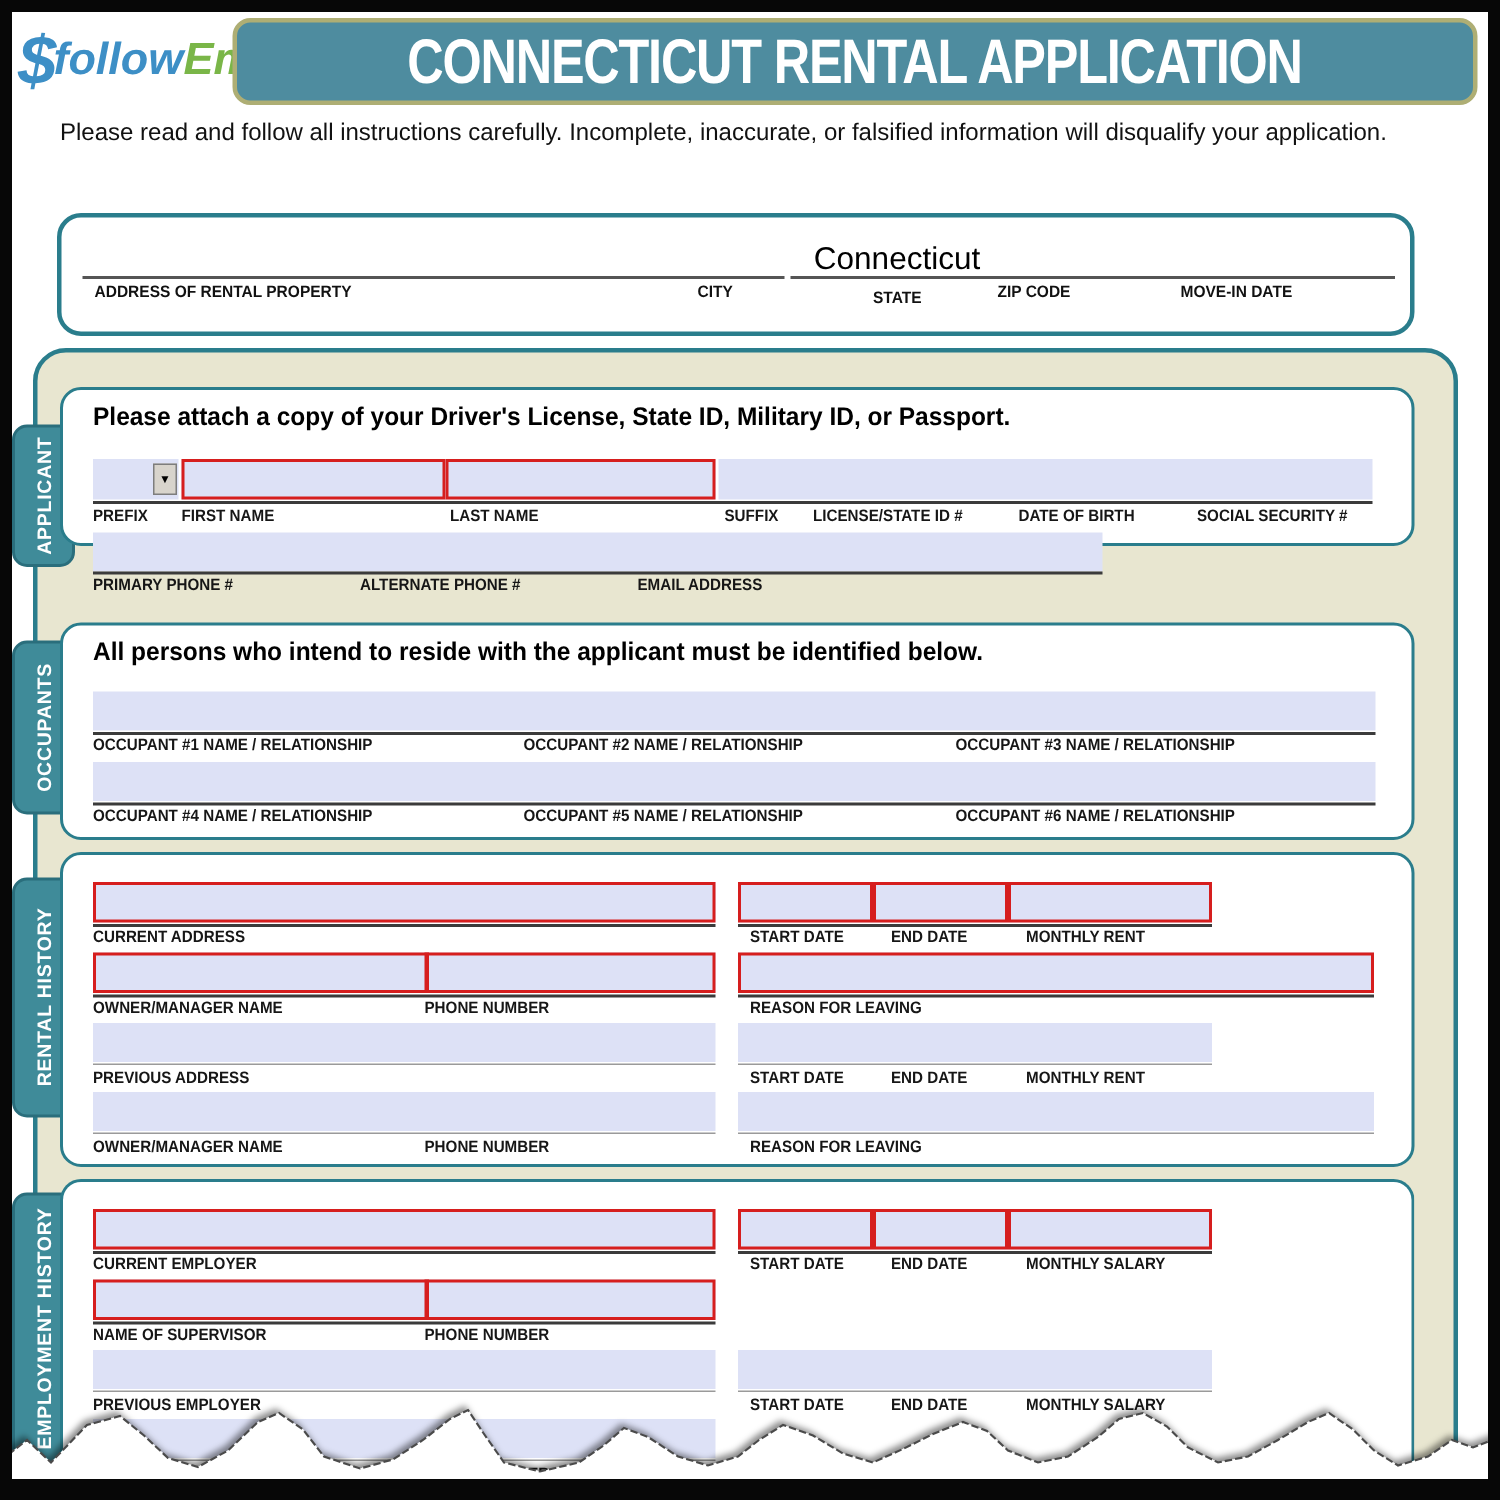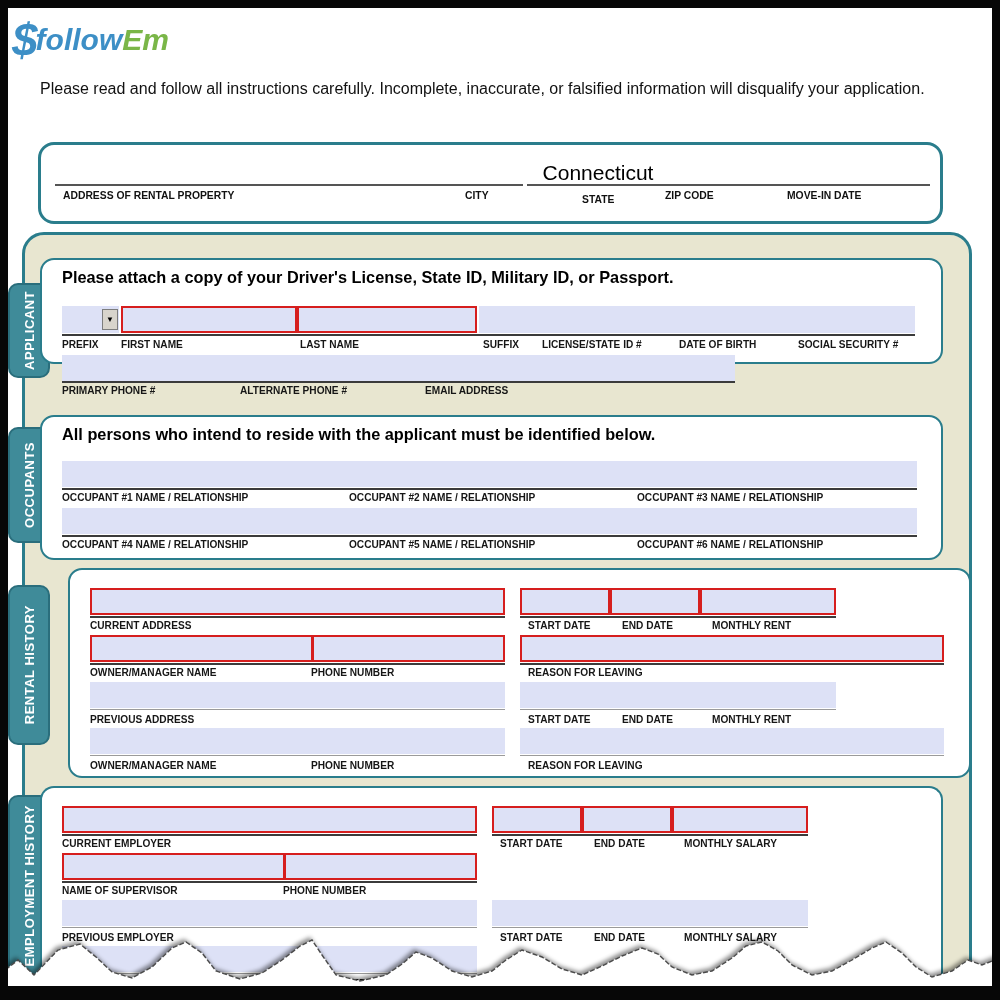--- a/index.html
+++ b/index.html
@@ -42,21 +42,21 @@
   .tab span{writing-mode:vertical-rl;transform:rotate(180deg);color:#fff;font-weight:bold;font-size:13px;letter-spacing:.5px;white-space:nowrap;}
   .tab-applicant{top:283px;height:95px;}
   .tab-occupants{top:427px;height:116px;}
   .tab-rental{top:585px;height:160px;}
   .tab-employment{top:795px;height:182px;}
 
   
   .panel{position:absolute;left:40px;width:903px;background:#fff;border:2px solid #2a7d8c;border-radius:14px;z-index:3;box-sizing:border-box;}
   .panel-applicant{top:258px;height:106px;}
   .panel-occupants{top:415px;height:145px;}
-  .panel-rental{top:568px;height:210px;margin-left:28px;}
+  .panel-rental{top:568px;height:210px;}
   .panel-employment{top:786px;height:214px;border-bottom:none;border-bottom-left-radius:0;border-bottom-right-radius:0;}
 
   .heading{position:absolute;left:20px;top:8px;font-size:17px;font-weight:bold;color:#000;white-space:nowrap;transform:scaleX(.96);transform-origin:0 50%;}
 
   .field{position:absolute;background:#dde1f6;box-sizing:border-box;}
   .field.red{border:2px solid #d61e1e;}
   .split-div{position:absolute;top:-2px;bottom:-2px;width:3px;background:#d61e1e;}
   .uline{position:absolute;height:2px;background:#3b3b3b;}
   .uline.gray{height:1px;background:#9a9a9a;}
   .lbl{position:absolute;font-size:11px;font-weight:bold;color:#161616;white-space:nowrap;transform:scaleX(.92);transform-origin:0 50%;}
@@ -73,20 +73,23 @@
 <body>
 
 <div class="page">
 
   <div class="logo">
     <span class="dollar">$</span>
       <span class="blue">follow</span>
       <span class="green">Em</span>
   </div>
 
+  <div class="titlebar">
+    <span class="t">CONNECTICUT RENTAL APPLICATION</span>
+  </div>
 
   <div class="instructions">
     <div class="l1">Please read and follow all instructions carefully. Incomplete, inaccurate, or falsified information will disqualify your application.</div>
   </div>
 
   <div class="propbox">
     <div class="ct">Connecticut</div>
     <div class="line1"></div>
     <div class="line2"></div>
     <span class="plbl" style="left:22px;top:44px;">ADDRESS OF RENTAL PROPERTY</span>

